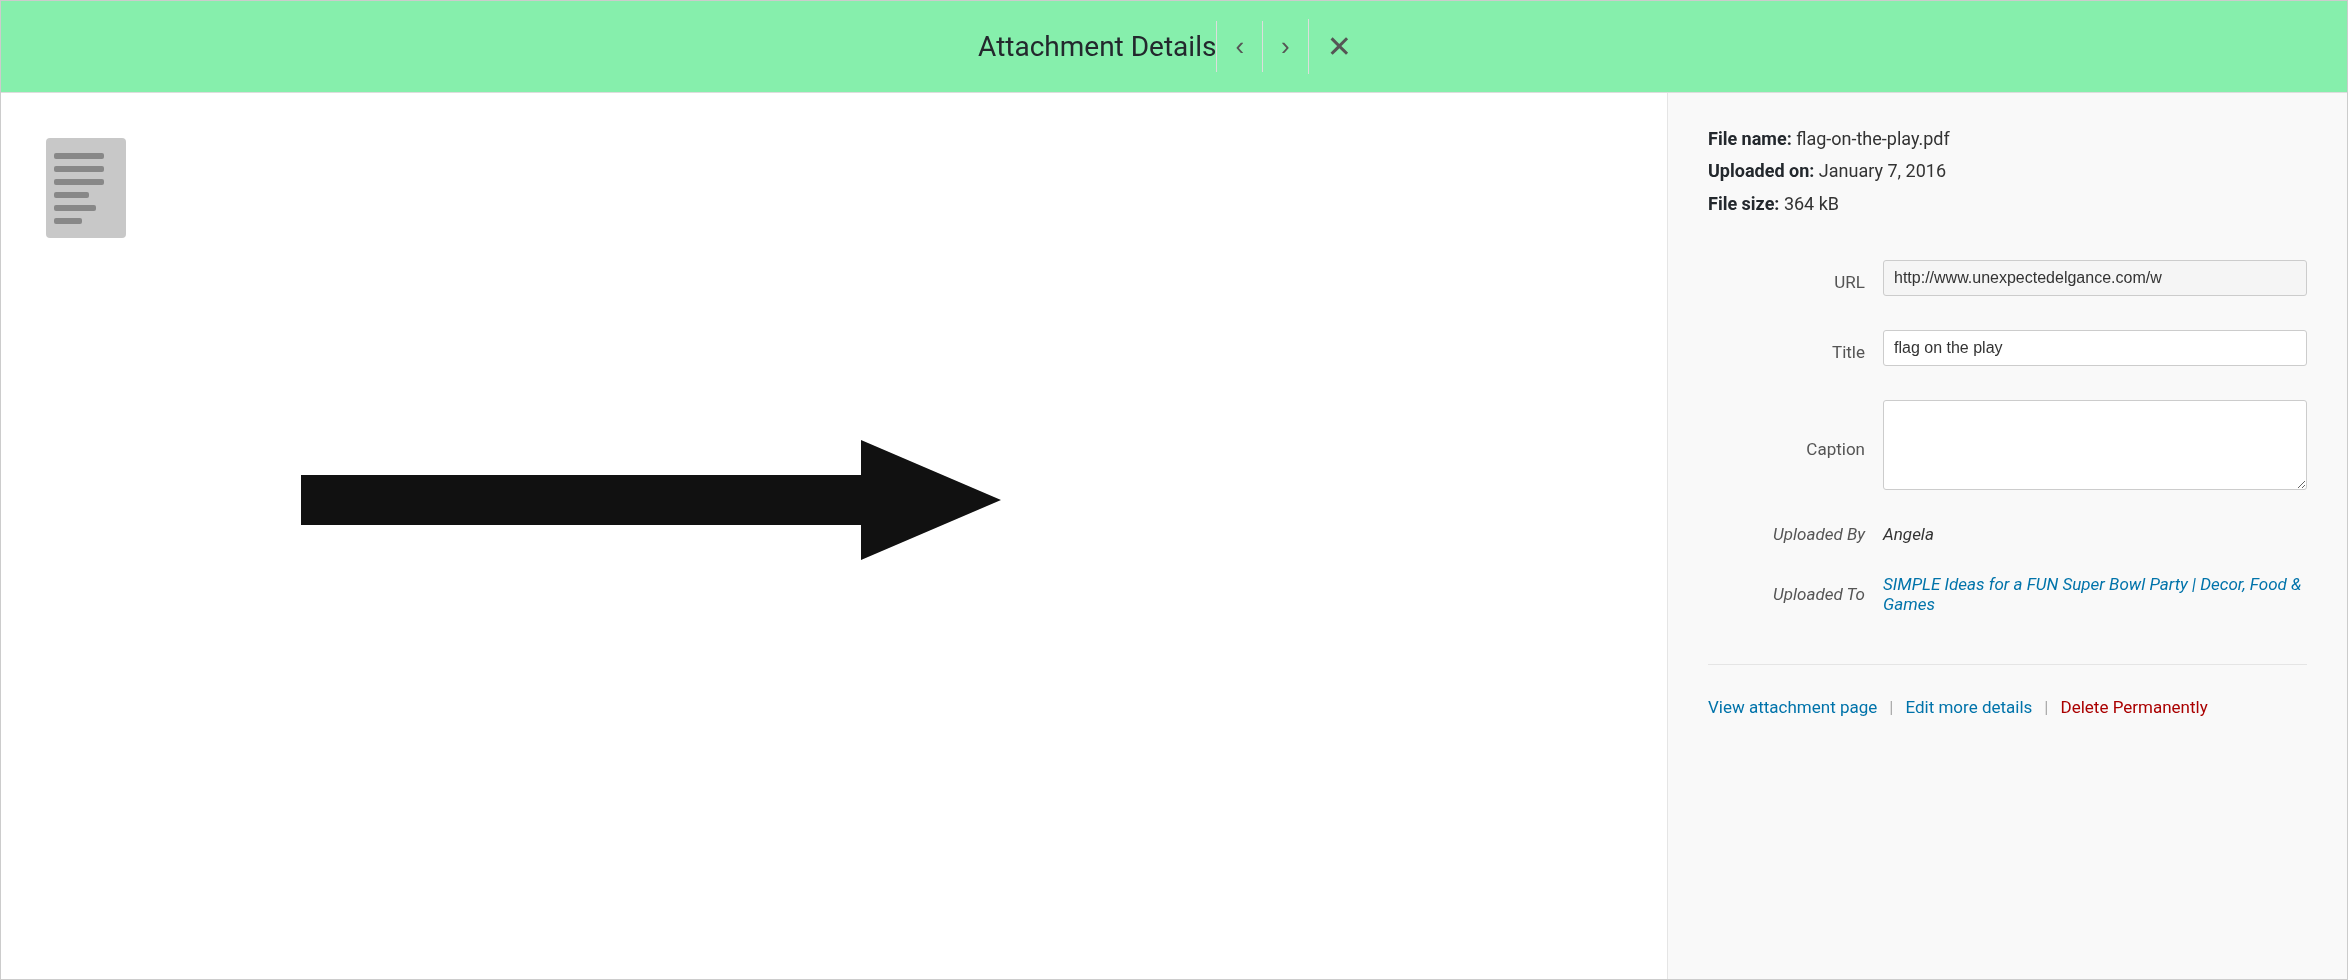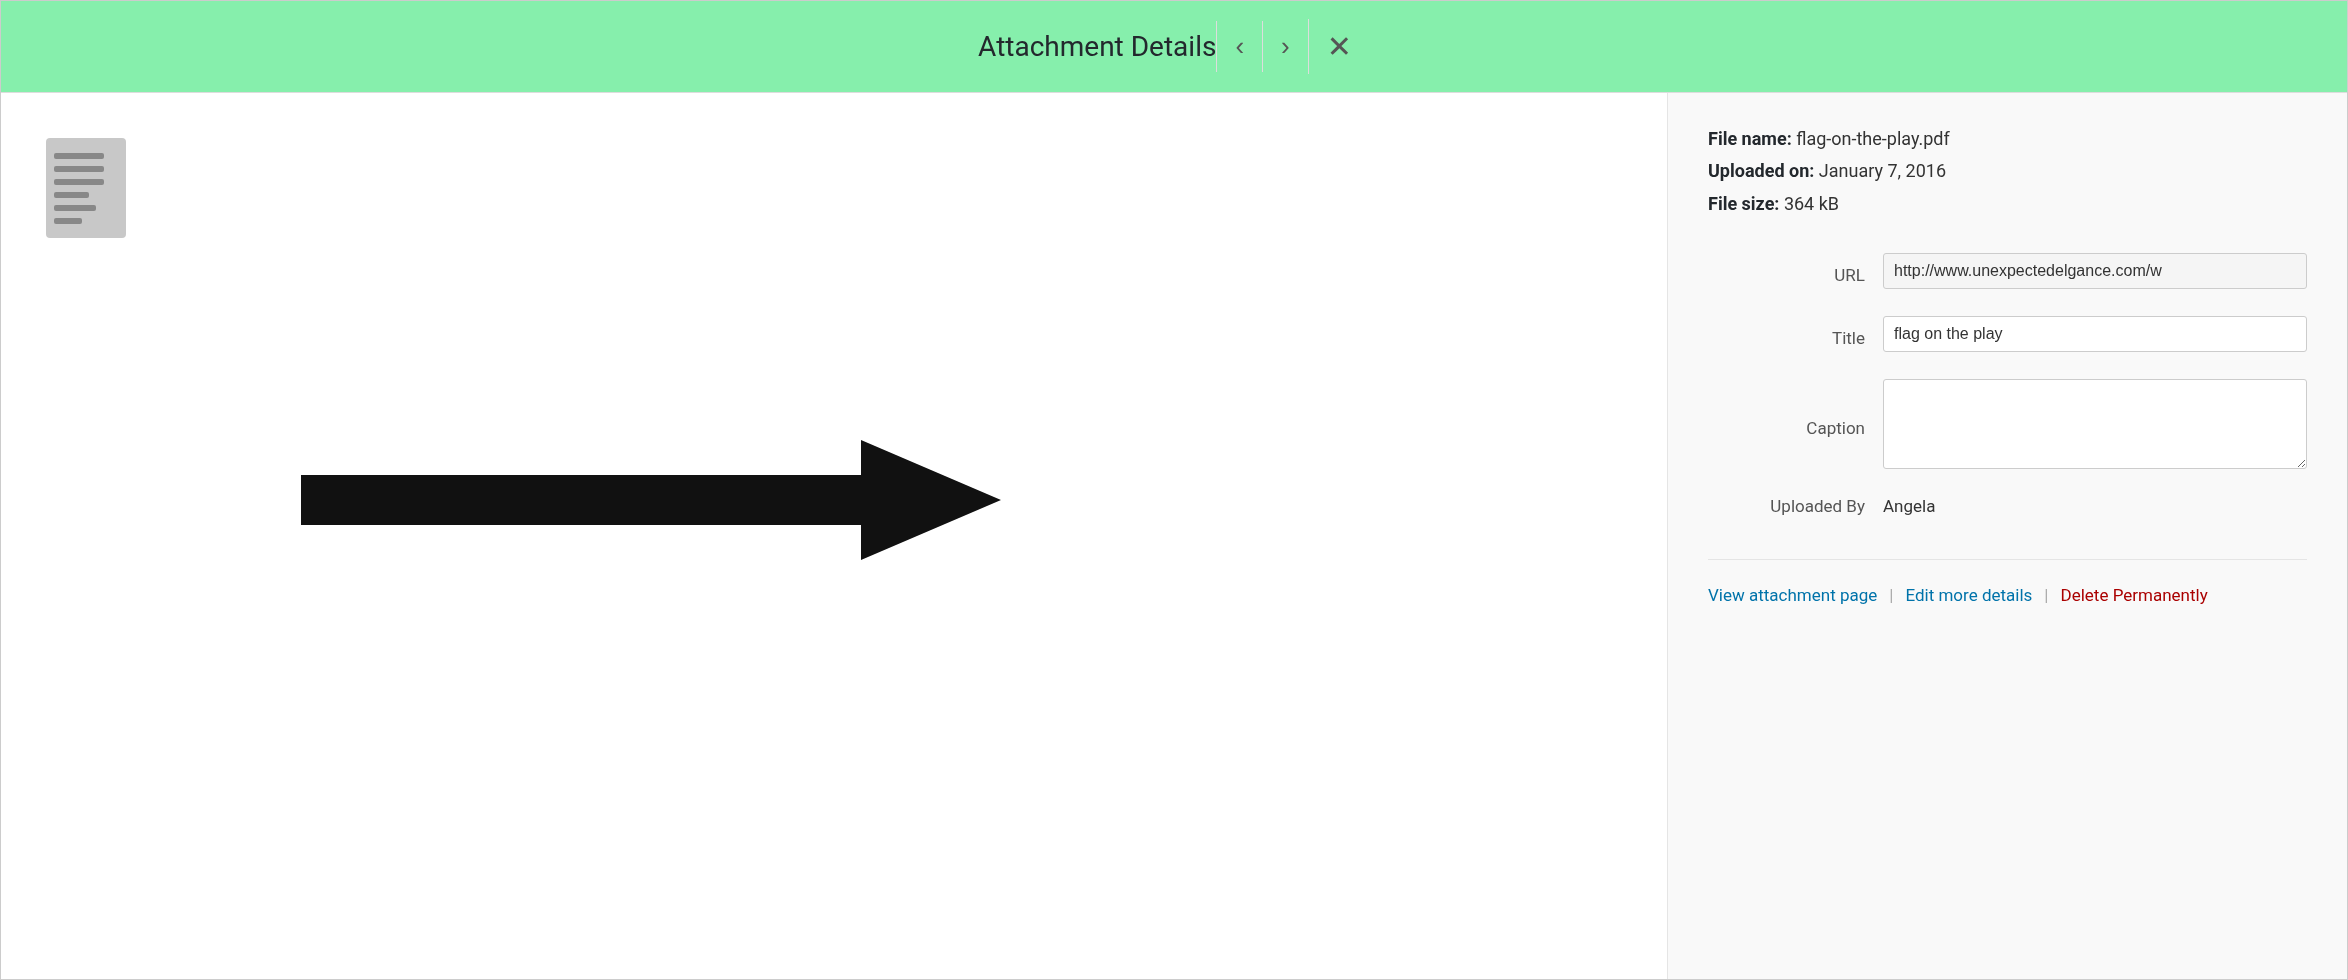--- a/index.html
+++ b/index.html
@@ -118,21 +118,21 @@
     }
 
     .sidebar {
       width: 680px;
       background: #f9f9f9;
       border-left: 1px solid #e5e5e5;
       padding: 30px 40px;
       overflow-y: auto;
       display: flex;
       flex-direction: column;
-      gap: 5px;
+      gap: 12px;
     }
 
     .file-meta {
       margin-bottom: 28px;
       font-size: 18px;
       color: #333;
       line-height: 1.8;
     }
 
     .file-meta span.label {
@@ -186,20 +186,21 @@
       color: #333;
       background: #fff;
       resize: vertical;
       height: 90px;
     }
 
     .meta-row {
       display: flex;
       align-items: center;
       margin-bottom: 18px;
+      font-style: italic;
     }
 
     .meta-label {
       width: 175px;
       text-align: right;
       padding-right: 18px;
       font-size: 17px;
       color: #555;
       flex-shrink: 0;
     }
@@ -313,20 +314,24 @@
         <label class="form-label">Caption</label>
         <textarea class="form-textarea" style=""></textarea>
       </div>
 
 
       <div class="meta-row">
         <span class="meta-label">Uploaded By</span>
         <span class="meta-value">Angela</span>
       </div>
 
+      <div class="meta-row">
+        <span class="meta-label">Uploaded To</span>
+        <a class="meta-link" href="#">SIMPLE Ideas for a FUN Super Bowl Party | Decor, Food &amp; Games</a>
+      </div>
 
       <hr class="divider">
 
       <div class="action-links">
         <a class="action-link" href="#">View attachment page</a>
         <span class="action-separator">|</span>
         <a class="action-link" href="#">Edit more details</a>
         <span class="action-separator">|</span>
         <a class="action-link delete" href="#">Delete Permanently</a>
       </div>

